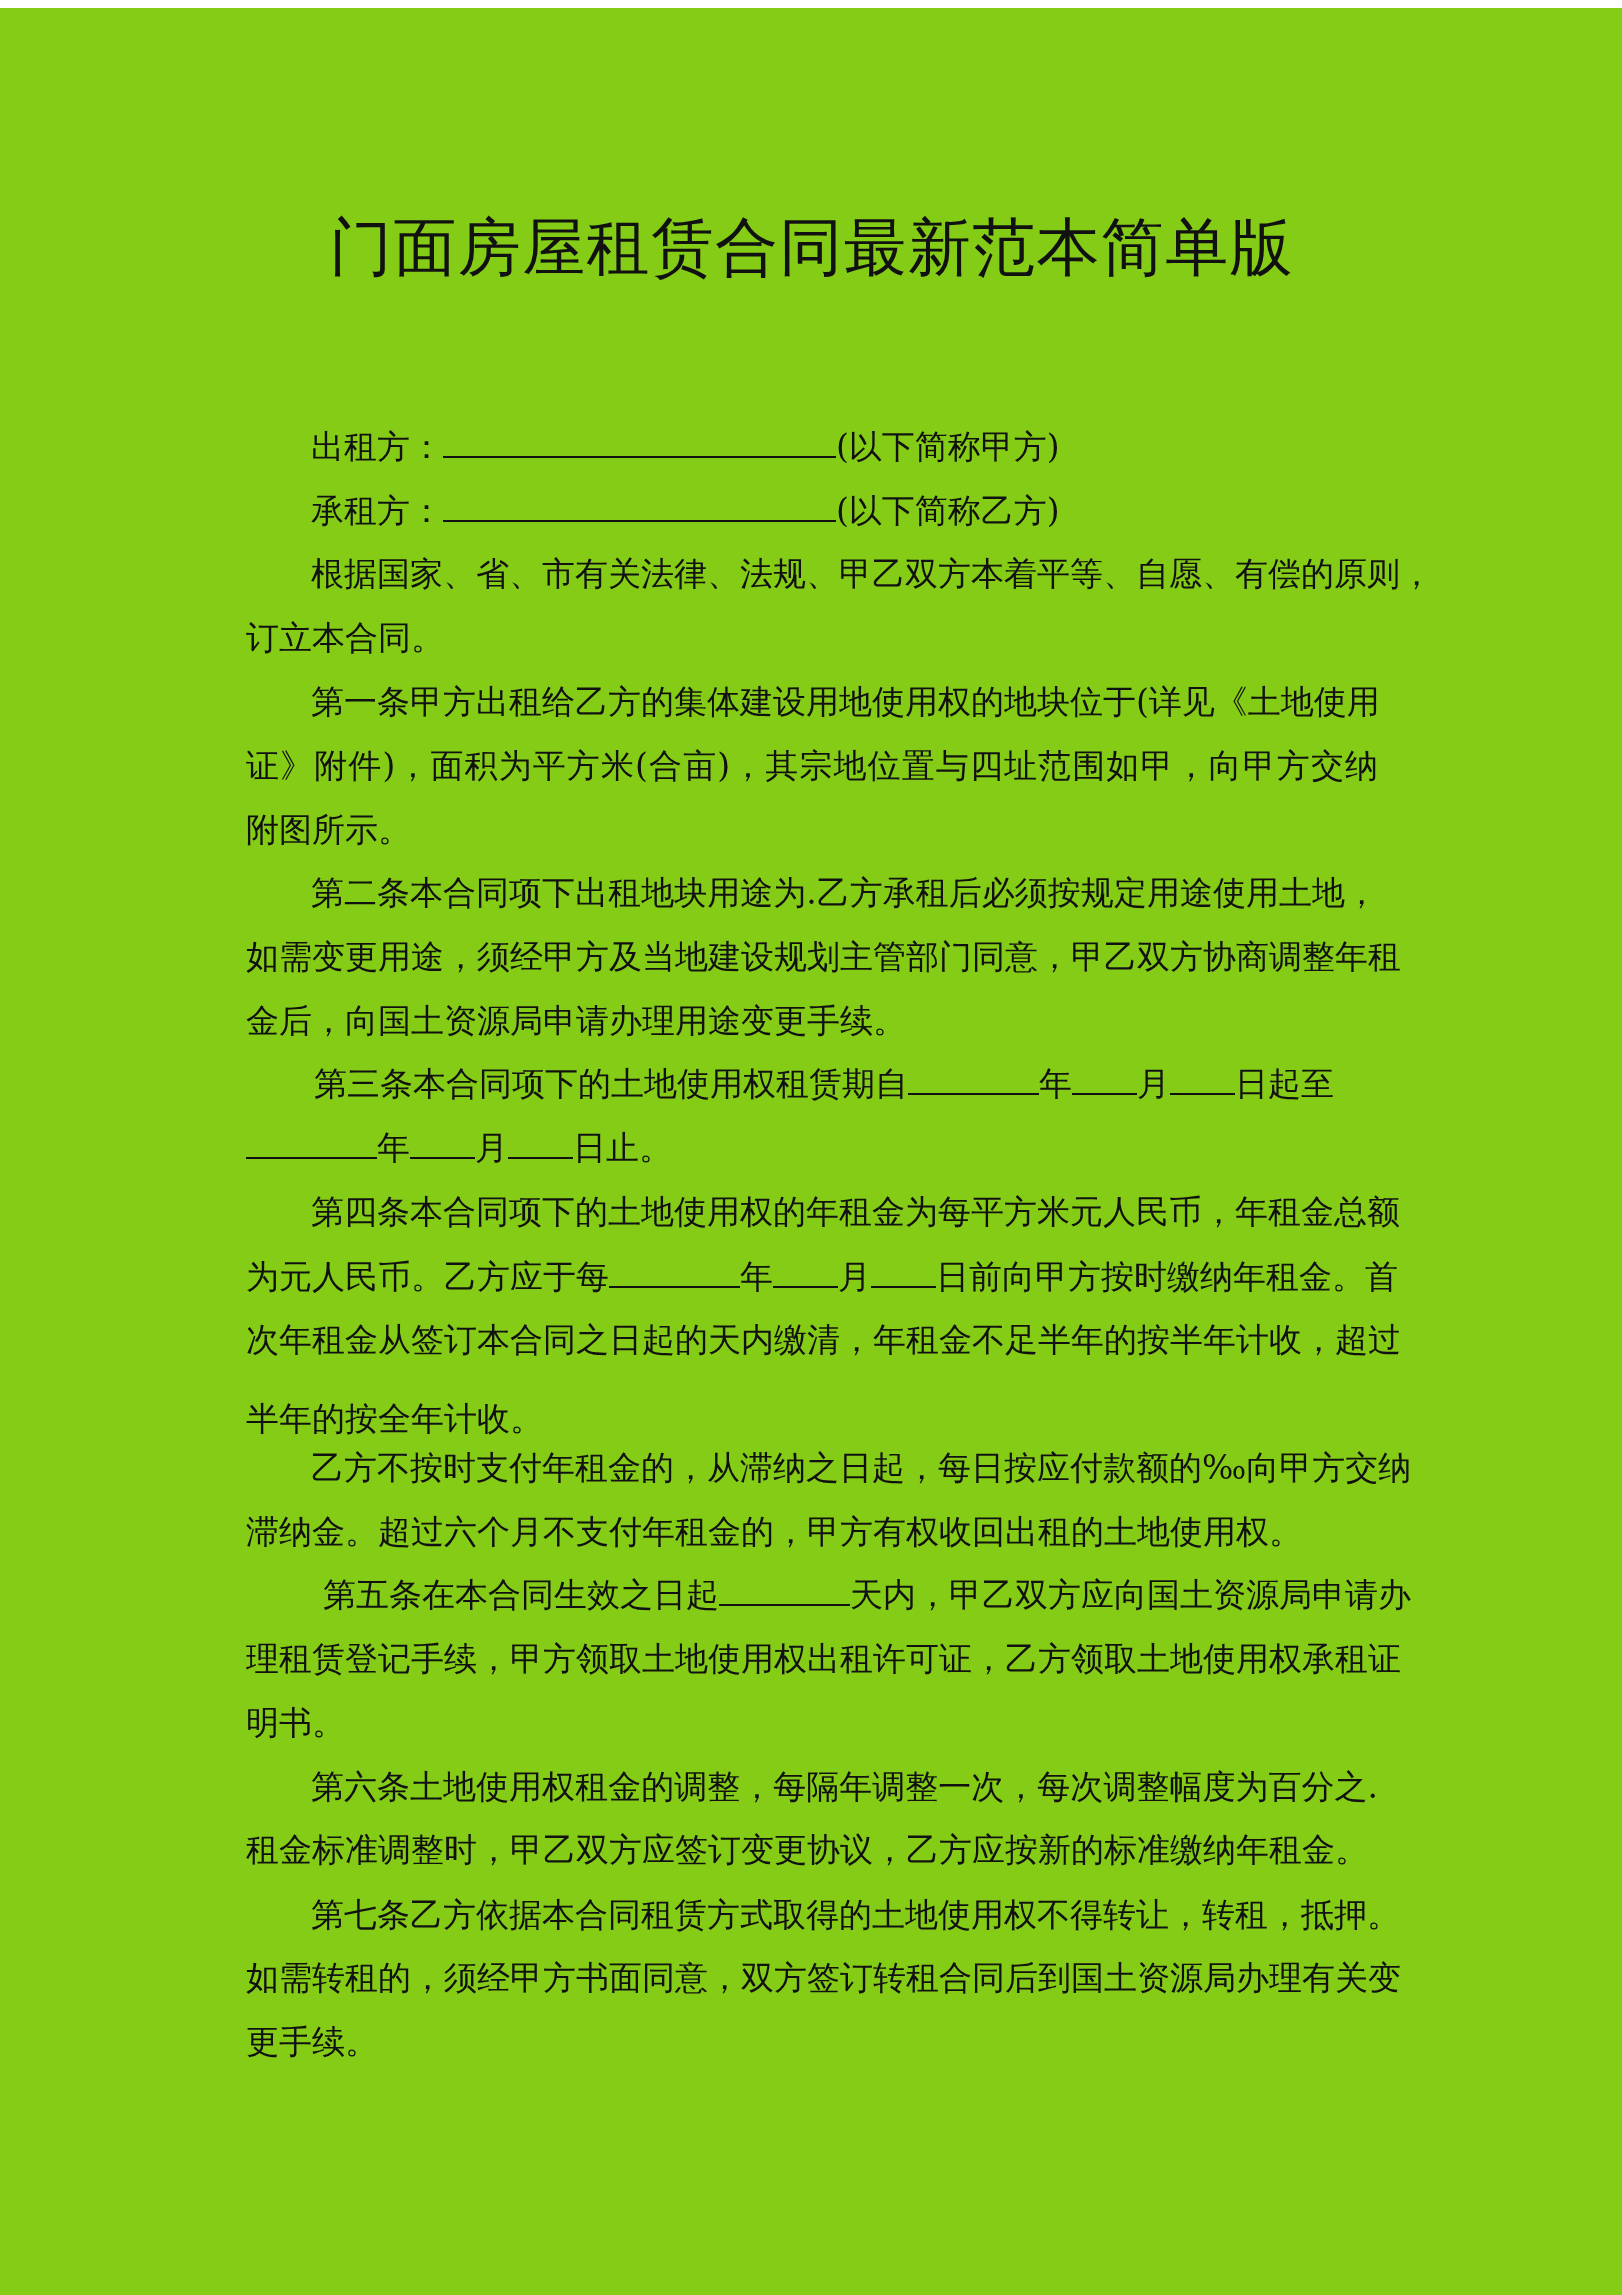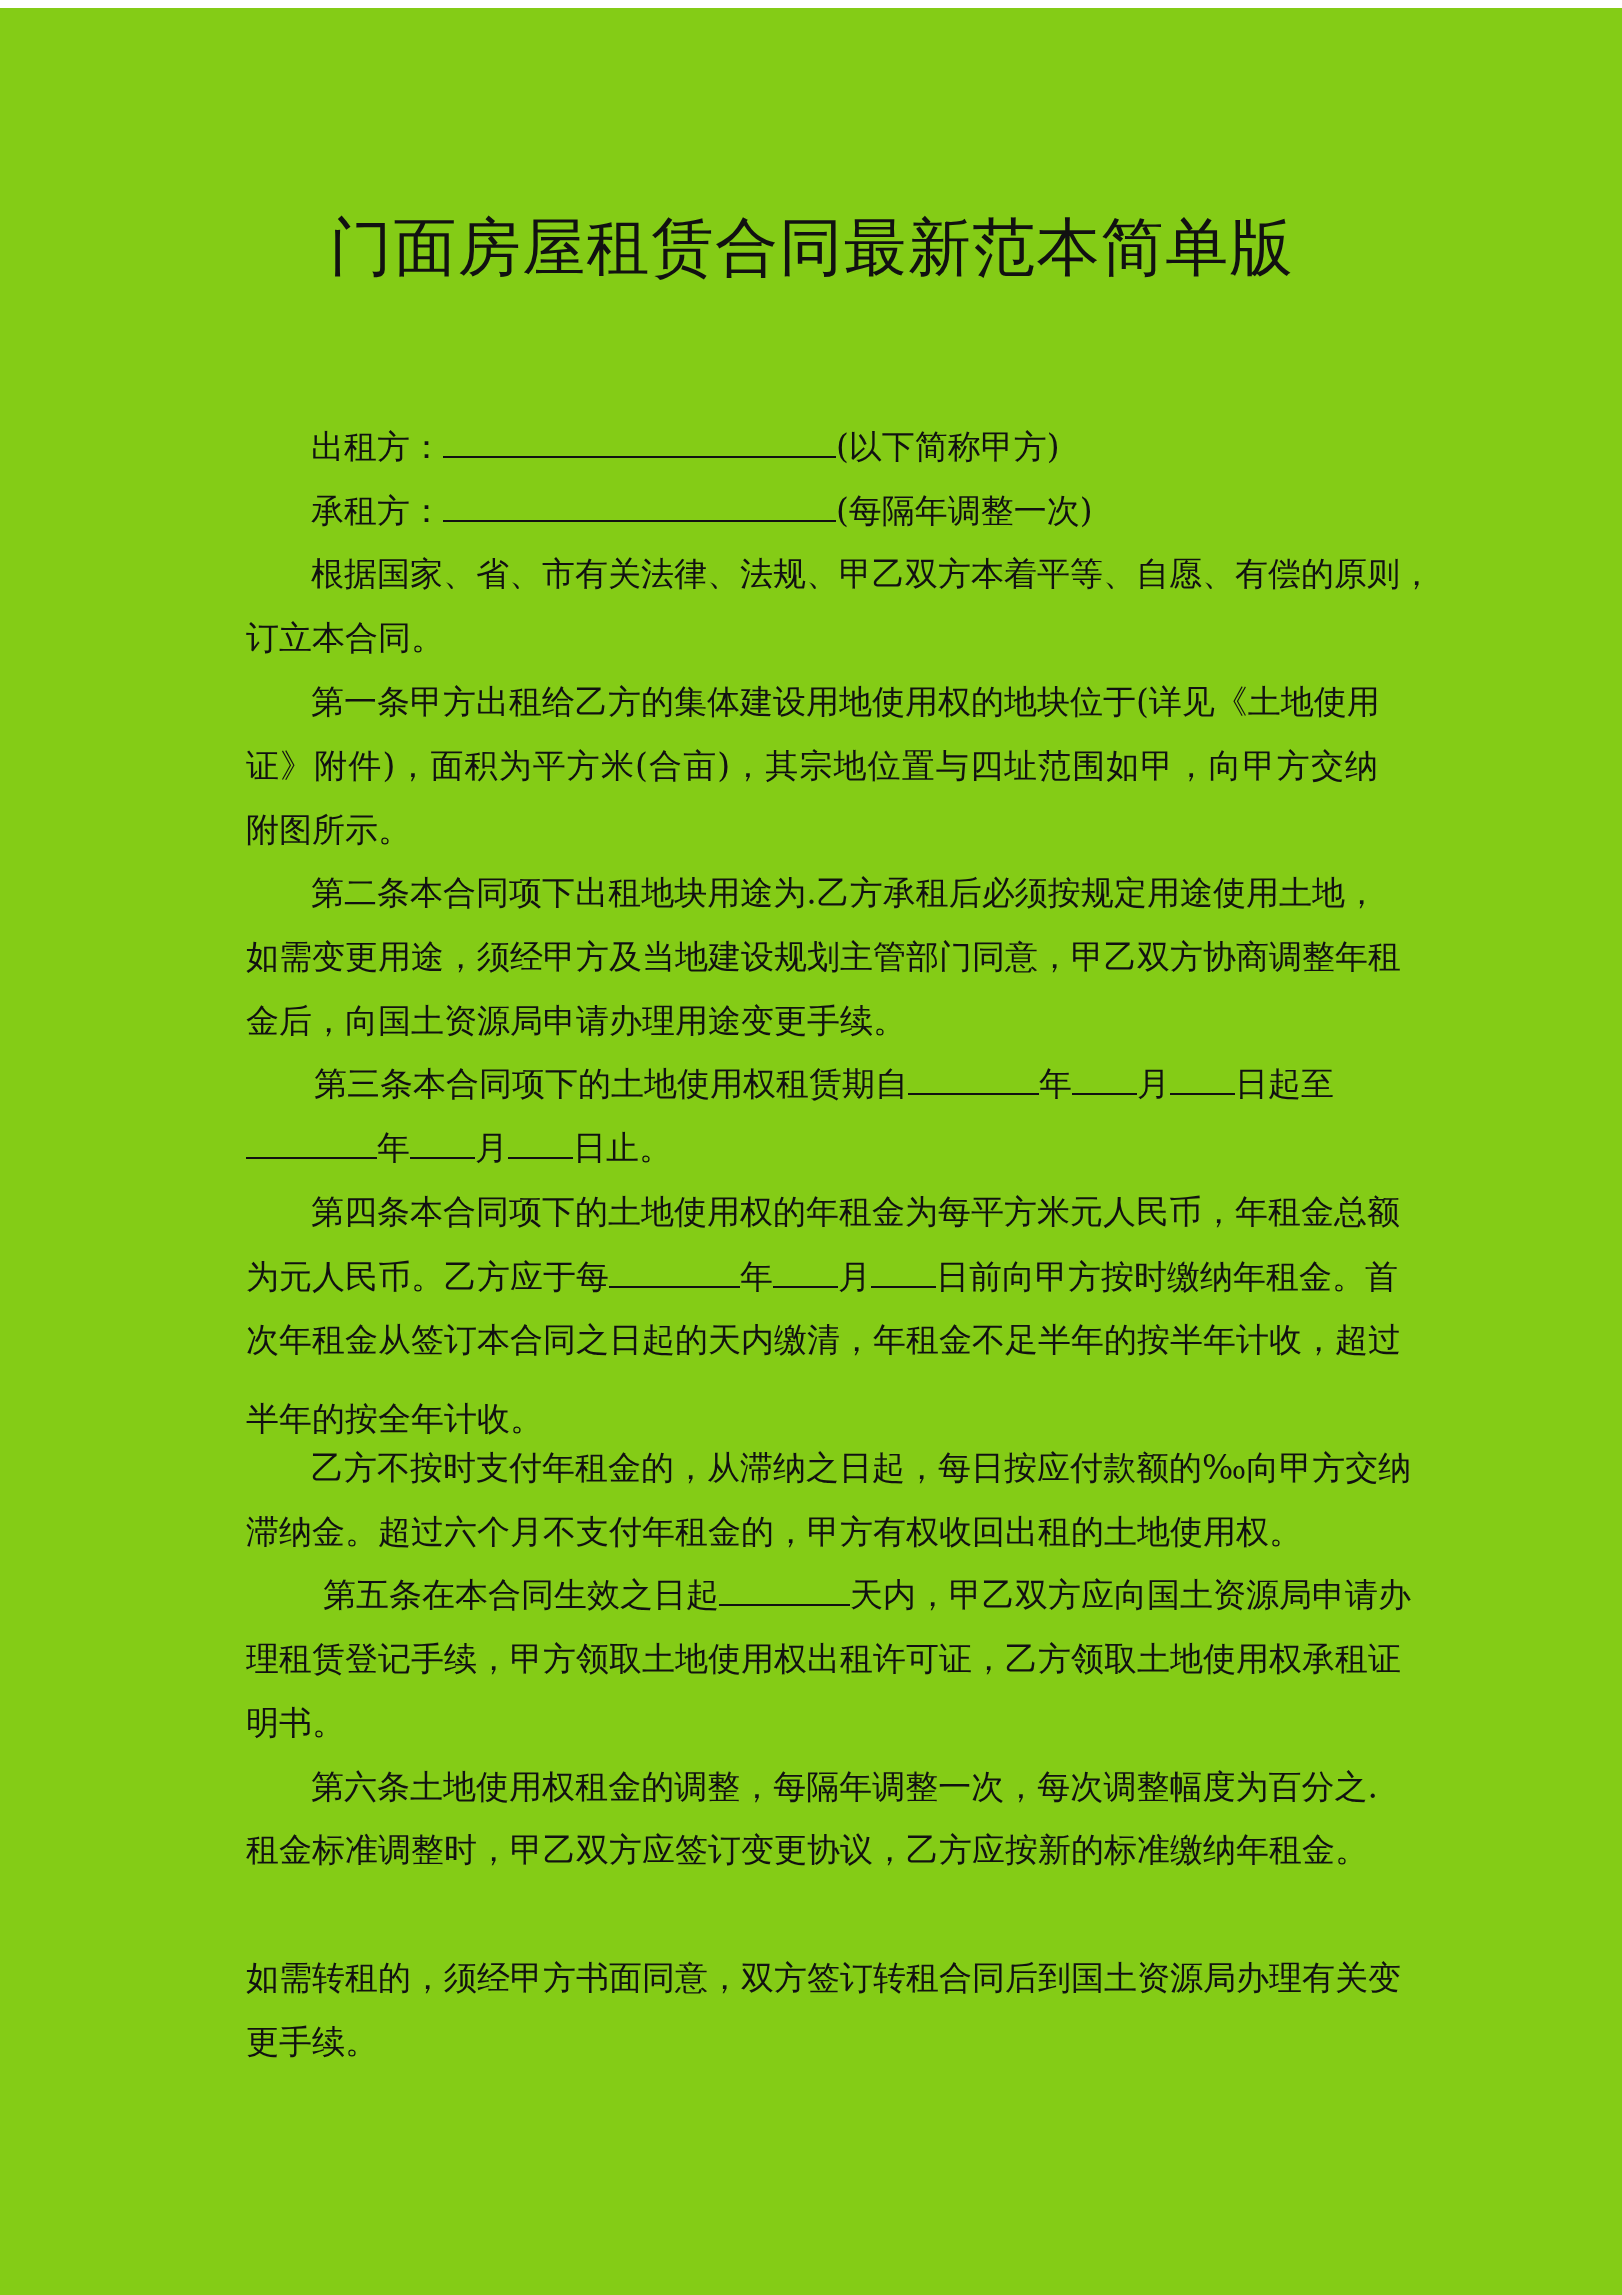--- a/index.html
+++ b/index.html
@@ -64,21 +64,21 @@
 <div class="page">
 
   <h1 class="title">门面房屋租赁合同最新范本简单版</h1>
 
 
   <div class="line indent" style="top:419px;">
     <span>出租方：</span><span class="blank b-party"></span><span>(以下简称甲方)</span>
   </div>
 
   <div class="line indent" style="top:483px;">
-    <span>承租方：</span><span class="blank b-party"></span><span>(每隔年调整一次)</span>
+    <span>承租方：</span><span class="blank b-party"></span><span>(以下简称乙方)</span>
   </div>
 
   <div class="line indent justify" style="top:546px;">根据国家、省、市有关法律、法规、甲乙双方本着平等、自愿、有偿的原则，</div>
   <div class="line flush" style="top:610px;">订立本合同。</div>
 
   <div class="line indent justify" style="top:674px;">第一条甲方出租给乙方的集体建设用地使用权的地块位于(详见《土地使用</div>
   <div class="line flush justify" style="top:738px;">证》附件)，面积为平方米(合亩)，其宗地位置与四址范围如甲，向甲方交纳</div>
   <div class="line flush" style="top:802px;">附图所示。</div>
 
   <div class="line indent justify" style="top:865px;">第二条本合同项下出租地块用途为.乙方承租后必须按规定用途使用土地，</div>
@@ -104,17 +104,18 @@
 
   <div class="line indent" style="top:1567px;margin-left:12px;">
     <span>第五条在本合同生效之日起</span><span class="blank b-year"></span><span>天内，甲乙双方应向国土资源局申请办</span>
   </div>
   <div class="line flush justify" style="top:1631px;">理租赁登记手续，甲方领取土地使用权出租许可证，乙方领取土地使用权承租证</div>
   <div class="line flush" style="top:1695px;">明书。</div>
 
   <div class="line indent justify" style="top:1759px;">第六条土地使用权租金的调整，每隔年调整一次，每次调整幅度为百分之.</div>
   <div class="line flush" style="top:1822px;">租金标准调整时，甲乙双方应签订变更协议，乙方应按新的标准缴纳年租金。</div>
 
+  <div class="line indent justify" style="top:1887px;">第七条乙方依据本合同租赁方式取得的土地使用权不得转让，转租，抵押。</div>
   <div class="line flush justify" style="top:1950px;">如需转租的，须经甲方书面同意，双方签订转租合同后到国土资源局办理有关变</div>
   <div class="line flush" style="top:2014px;">更手续。</div>
 
 </div>
 
 
 </body></html>

